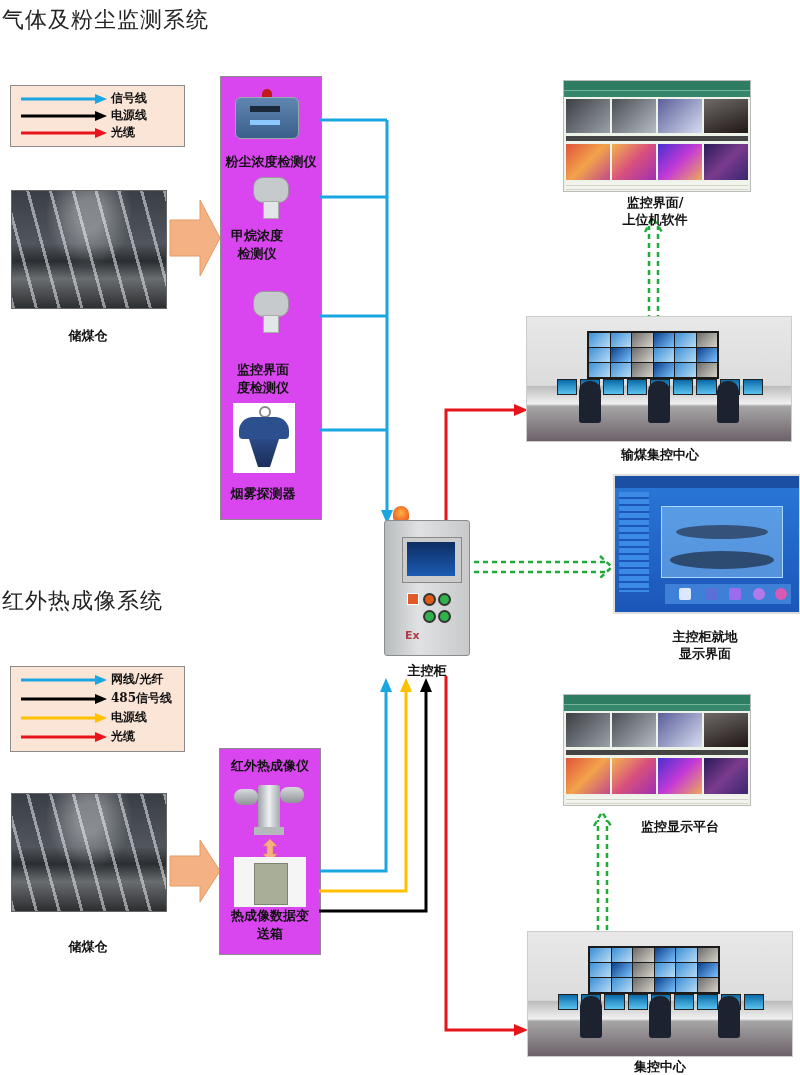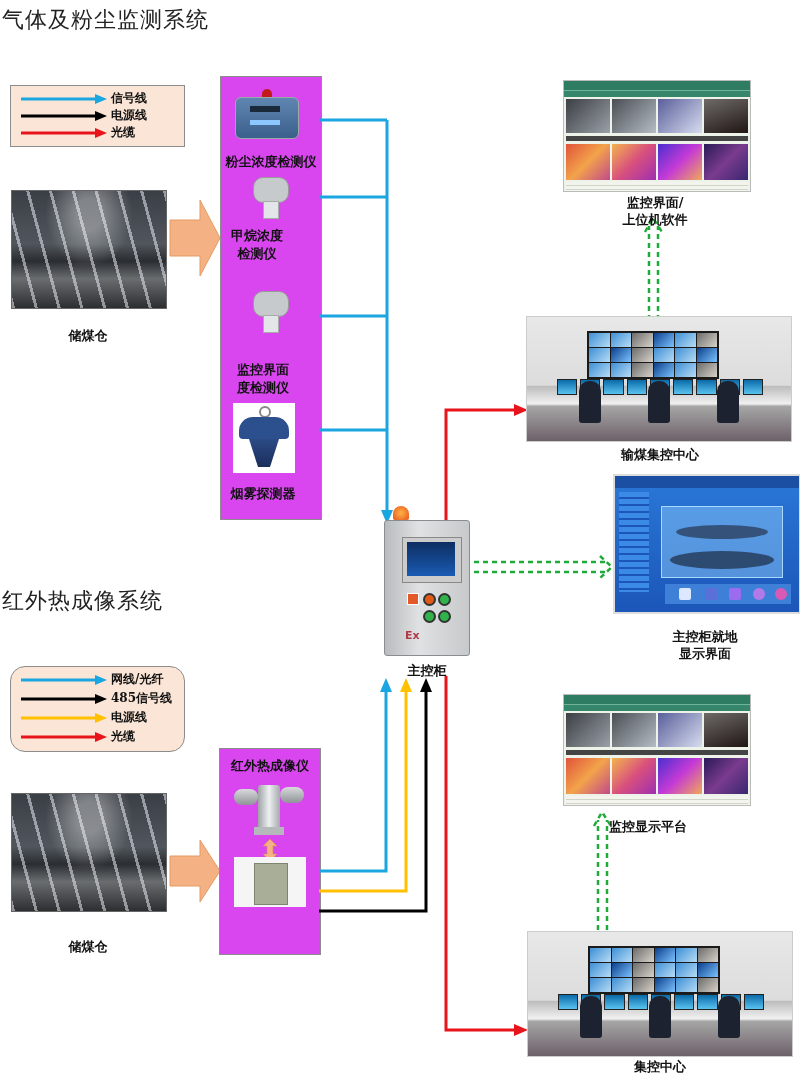--- a/index.html
+++ b/index.html
@@ -64,21 +64,21 @@
   </div>
   <div class="legend-row" style="top:40px;">
     <svg width="92" height="14">
         <line x1="2" y1="7" x2="78" y2="7" stroke="#e8141b" stroke-width="3"></line>
         <polygon points="76,2 88,7 76,12" fill="#e8141b"></polygon>
       </svg>
     <span>光缆</span>
   </div>
 </div>
 
-<div class="abs legend" style="left:10px;top:666px;width:173px;height:84px;border-radius:15px;">
+<div class="abs legend" style="left:10px;top:666px;width:173px;height:84px;">
   <div class="legend-row" style="top:6px;">
     <svg width="92" height="14">
         <line x1="2" y1="7" x2="78" y2="7" stroke="#1aa6e0" stroke-width="3"></line>
         <polygon points="76,2 88,7 76,12" fill="#1aa6e0"></polygon>
       </svg>
     <span>网线/光纤</span>
   </div>
   <div class="legend-row" style="top:25px;">
     <svg width="92" height="14">
         <line x1="2" y1="7" x2="78" y2="7" stroke="#000" stroke-width="3"></line>
@@ -155,20 +155,24 @@
     <div class="abs" style="left:24px;top:6px;width:22px;height:44px;background:linear-gradient(90deg,#9da2a6,#eef0f1,#a5aaae);border-radius:3px;"></div>
     <div class="abs" style="left:0;top:10px;width:24px;height:16px;background:linear-gradient(180deg,#d8dadc,#8f9498);border-radius:8px;"></div>
     <div class="abs" style="left:46px;top:8px;width:24px;height:16px;background:linear-gradient(180deg,#d8dadc,#8f9498);border-radius:8px;"></div>
     <div class="abs" style="left:20px;top:48px;width:30px;height:8px;background:#b5b9bc;"></div>
   </div>
   <svg class="abs" style="left:42px;top:90px;" width="16" height="22">
     <polygon points="8,0 15,7 11,7 11,15 15,15 8,22 1,15 5,15 5,7 1,7" fill="#f4b183" stroke="#d88a52" stroke-width="0.6"></polygon>
   </svg>
   <div class="abs" style="left:14px;top:108px;width:72px;height:50px;background:#f5f5f5;">
     <div class="abs" style="left:20px;top:6px;width:32px;height:40px;background:#a8ae98;border:1px solid #7d8470;"></div>
+  </div>
+  <div class="abs dev-label" style="left:0;top:158px;width:100px;">
+    <div>热成像数据变</div>
+    <div>送箱</div>
   </div>
 </div>
 
 <svg class="abs" style="left:0;top:0;" width="800" height="1075">
 
   <g stroke="#1aa6e0" stroke-width="3" fill="none">
     <polyline points="320,120 387,120"></polyline>
     <polyline points="320,197 387,197"></polyline>
     <polyline points="320,316 387,316"></polyline>
     <polyline points="320,430 387,430"></polyline>
@@ -308,21 +312,21 @@
   </div>
   <div class="ss-strip"></div>
   <div class="ss-thermal">
     <div style="background:linear-gradient(135deg,#e0533a,#f3a34b,#c24a8a);"></div>
     <div style="background:linear-gradient(135deg,#f2b34d,#d9507e,#9e2fb0);"></div>
     <div style="background:linear-gradient(135deg,#4a2fd0,#c43ad6,#f0a85a);"></div>
     <div style="background:linear-gradient(135deg,#2a1a58,#7a3b8e,#3a2770);"></div>
   </div>
   <div class="ss-table"></div>
 </div>
-<div class="abs caption" style="left:588px;top:818px;width:120px;">监控显示平台</div>
+<div class="abs caption" style="left:620px;top:818px;width:120px;">监控显示平台</div>
 
 <div class="abs control-room" style="left:527px;top:931px;width:264px;height:124px;">
   <div class="video-wall" style="left:60px;top:14px;width:128px;height:44px;">
     <div></div>
       <div></div>
       <div></div>
       <div></div>
       <div></div>
       <div></div>
     <div></div>

